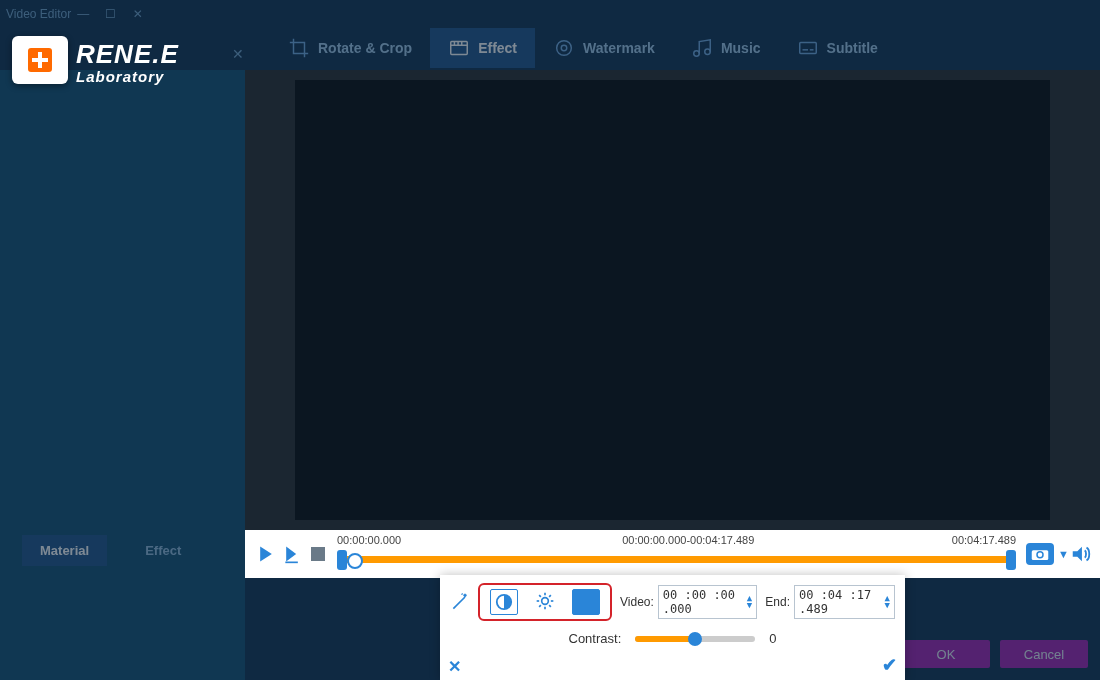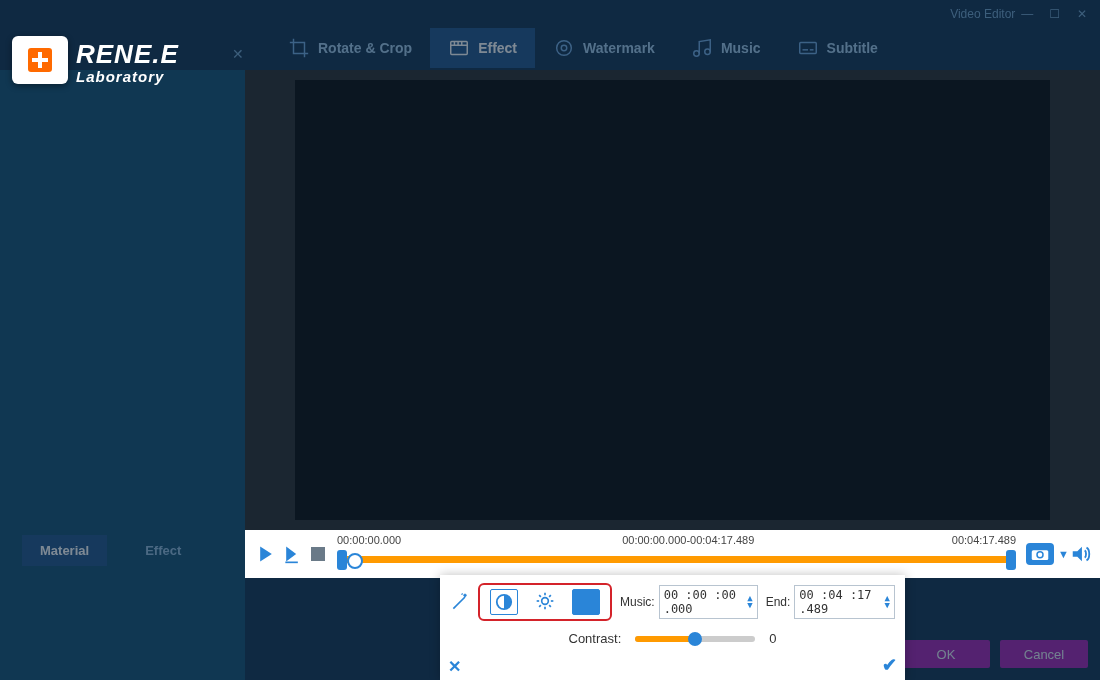--- a/index.html
+++ b/index.html
@@ -1,18 +1,18 @@
 <!DOCTYPE html>
 <html><head>
 <meta charset="utf-8">
 <style>
   html,body{margin:0;padding:0;font-family:"Segoe UI",Arial,sans-serif;font-size:13px;color:#333;background:#fff;}
   .window{width:1100px;height:680px;background:#0a2a4a;position:relative;overflow:hidden;}
   .dim-overlay{position:absolute;inset:0;background:rgba(20,40,60,0.55);z-index:5;pointer-events:none;}
-  .titlebar{height:28px;display:flex;align-items:center;justify-content:flex-end;padding:0 6px;color:#6ea0c8;font-size:12px;}
+  .titlebar{height:28px;display:flex;align-items:center;justify-content:flex-start;padding:0 6px;color:#6ea0c8;font-size:12px;}
   .titlebar .controls span{display:inline-block;width:24px;text-align:center;color:#6ea0c8;cursor:pointer;}
   .toolbar{height:40px;display:flex;align-items:center;padding-left:270px;}
   .tbtn{display:flex;align-items:center;gap:8px;padding:0 18px;height:40px;color:#9fc8e8;font-weight:bold;font-size:14px;cursor:pointer;}
   .tbtn.active{background:#1a4f85;color:#fff;}
   .ticon{width:22px;height:22px;display:flex;align-items:center;justify-content:center;}
   .ticon svg{width:22px;height:22px;stroke:#6ea8e0;fill:none;stroke-width:1.6;}
   .tbtn.active .ticon svg{stroke:#fff;}
   .logo-badge{position:absolute;top:36px;left:12px;display:flex;align-items:flex-end;gap:8px;z-index:20;}
   .logo-box{width:56px;height:48px;background:#fff;border-radius:6px;position:relative;display:flex;align-items:center;justify-content:center;box-shadow:0 2px 6px rgba(0,0,0,.4);}
   .logo-cross{width:24px;height:24px;background:#ff6a00;position:relative;border-radius:3px;}
@@ -228,21 +228,21 @@
               <line x1="19" y1="12" x2="22" y2="12"></line>
               <line x1="5" y1="5" x2="7" y2="7"></line>
               <line x1="17" y1="17" x2="19" y2="19"></line>
               <line x1="5" y1="19" x2="7" y2="17"></line>
               <line x1="17" y1="7" x2="19" y2="5"></line>
             </svg>
           </div>
         <div class="mode-item fill"></div>
       </div>
       <div class="time-field">
-        <span>Music:</span>
+        <span>Video:</span>
         <span class="box">
           <span>00 :00 :00 .000</span>
           <span class="spinners">
               <span>▲</span>
               <span>▼</span>
             </span>
         </span>
       </div>
       <div class="time-field">
         <span>End:</span>

